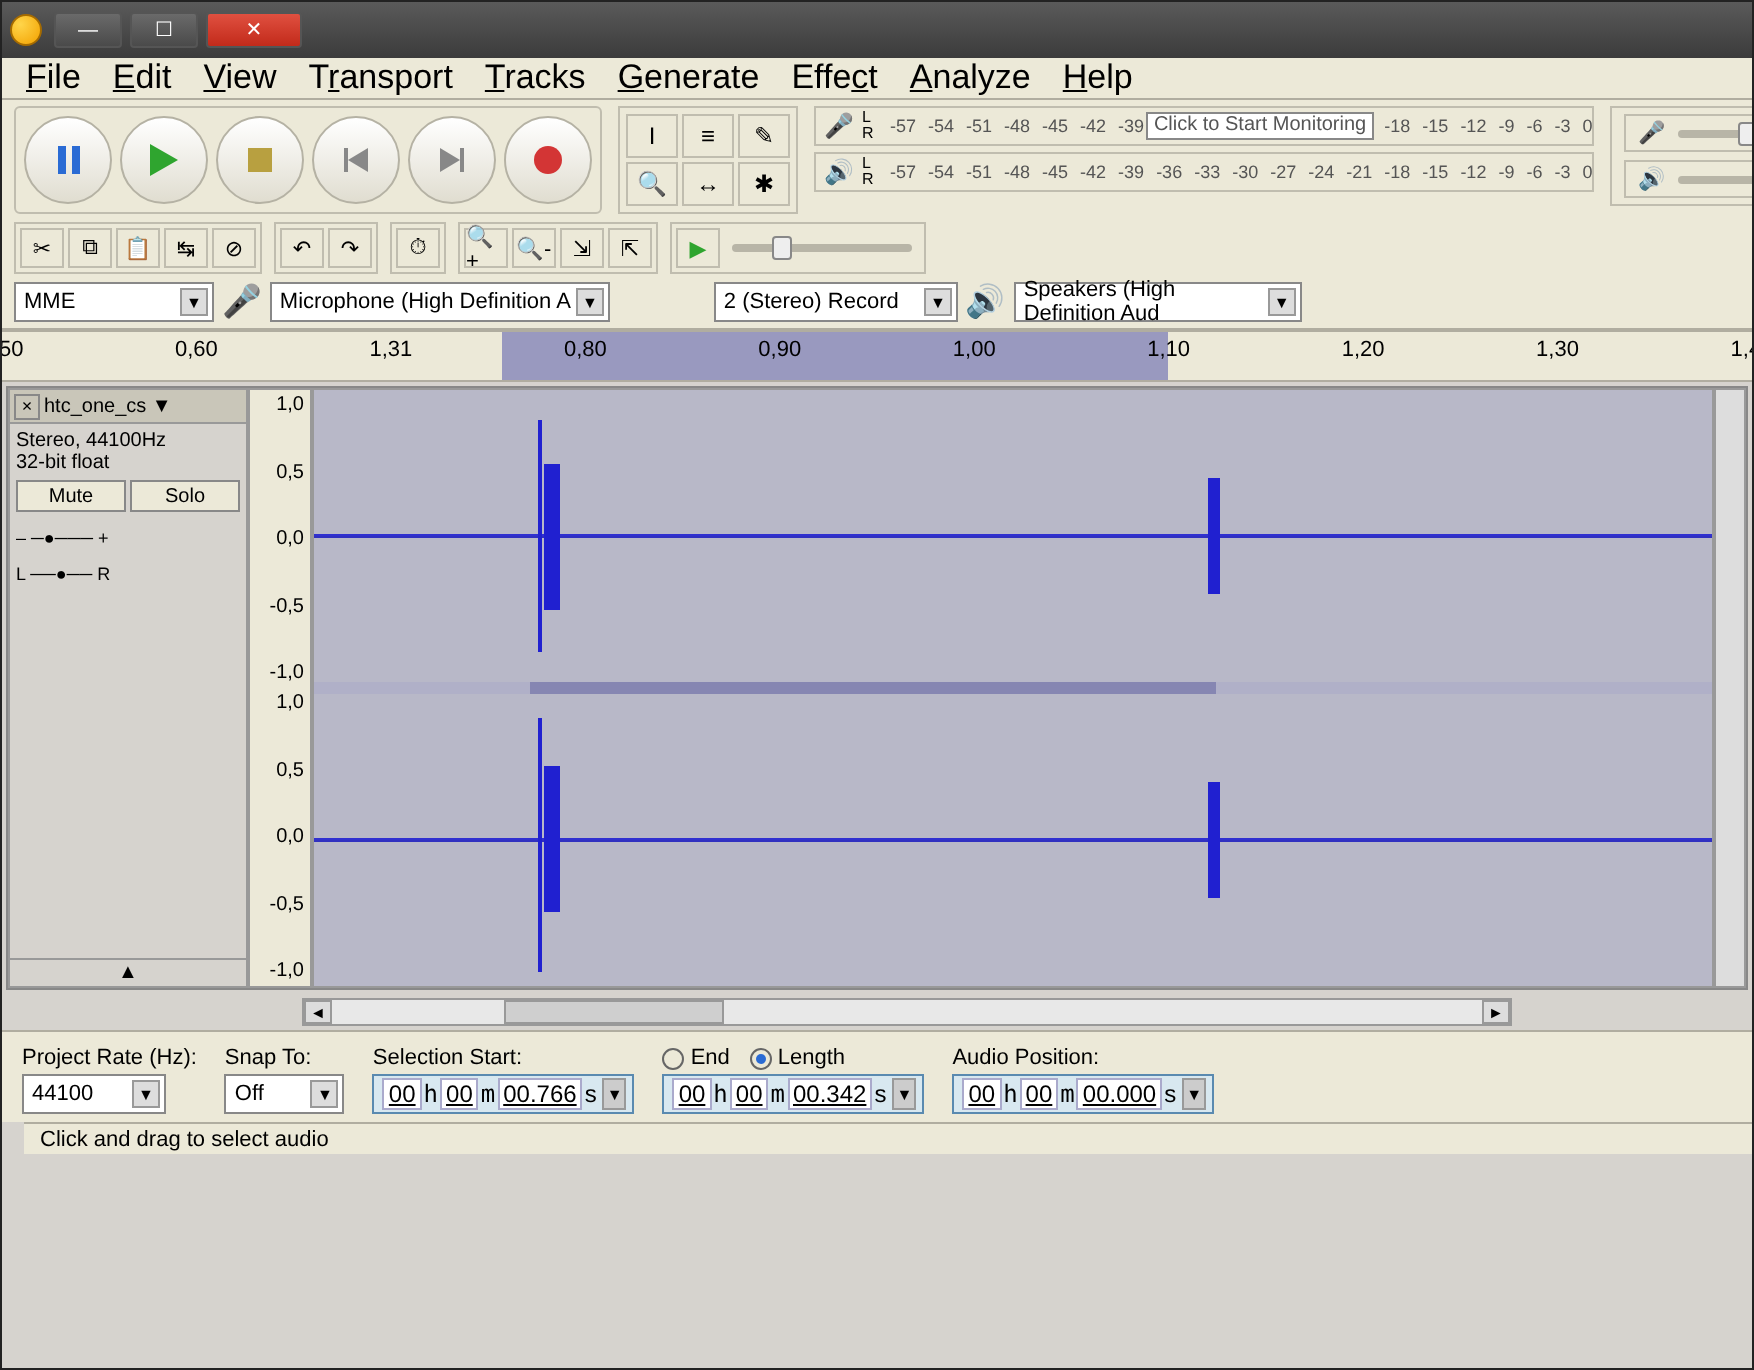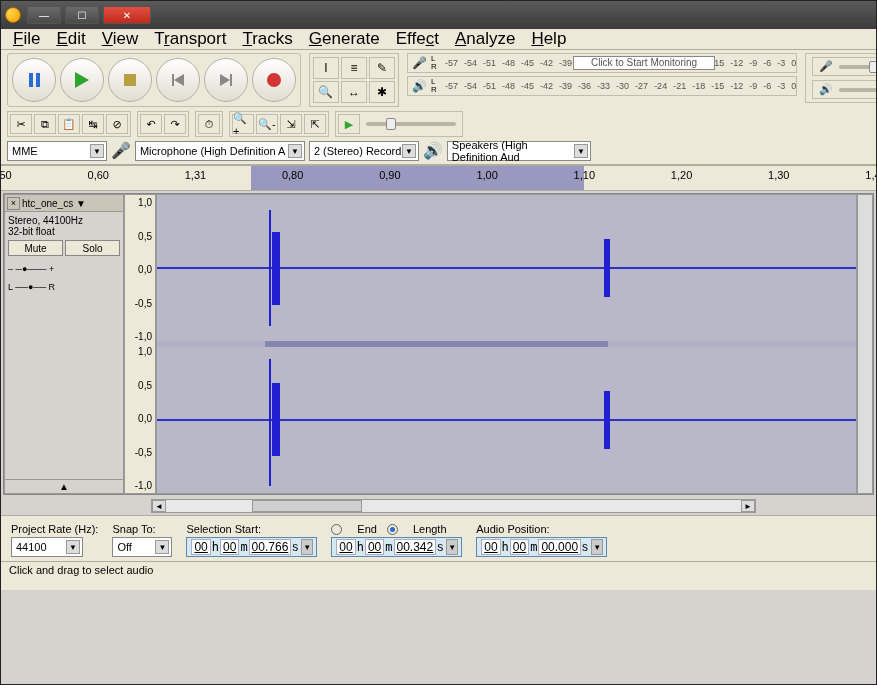--- a/index.html
+++ b/index.html
@@ -33,21 +33,21 @@
   .rec .c{width:14px;height:14px;background:#d33535;border-radius:50%;}
 
   .smalltools { display:grid; grid-template-columns:repeat(3,26px); grid-template-rows:repeat(2,22px); gap:2px; border:1px solid #c0bdaf; padding:3px;}
   .stool { background:#ece9d8; border:1px solid #c0bdaf; display:flex; align-items:center; justify-content:center; font-size:12px;}
 
   .meters { flex:1; }
   .meter-line { display:flex; align-items:center; height:20px; border:1px solid #c0bdaf; margin-bottom:3px; position:relative; background:#ece9d8;}
   .meter-line .mic{font-size:12px; padding:0 4px;}
   .meter-line .lr{font-size:8px; line-height:8px; width:10px;}
   .meter-line .scale{flex:1; position:relative; height:100%; font-size:9px; color:#555; display:flex; align-items:center; overflow:hidden;}
-  .meter-line .prompt{position:absolute; left:132px; top:2px; height:14px; background:#fff; border:1px solid #888; padding:0 17px; font-size:10px;}
+  .meter-line .prompt{position:absolute; left:132px; top:2px; height:14px; background:#fff; border:1px solid #888; padding:0 3px; font-size:10px;}
   .db-ticks{display:flex;gap:6px;white-space:nowrap;padding-left:4px;}
 
   .row2 { display:flex; align-items:center; gap:6px; margin-top:4px; flex-wrap:nowrap;}
   .btnbox{display:flex;gap:2px;border:1px solid #c0bdaf;padding:2px;}
   .sbtn{width:22px;height:20px;border:1px solid #c0bdaf;background:#ece9d8;display:flex;align-items:center;justify-content:center;font-size:11px;}
   .slider-box{border:1px solid #c0bdaf;padding:2px 6px;display:flex;align-items:center;gap:6px;font-size:11px;}
   .slider-track{width:120px;height:4px;background:#b8b5a7;position:relative;border-radius:2px;}
   .slider-knob{position:absolute;top:-4px;width:10px;height:12px;background:#eee;border:1px solid #888;border-radius:2px;}
 
   .row3{display:flex;align-items:flex-start;gap:4px;margin-top:4px;}
@@ -89,24 +89,24 @@
   .hsb{flex:1;height:14px;background:#e8e8e8;border:1px solid #999;position:relative;}
   .hsb .thumb{position:absolute;left:100px;width:110px;top:0;bottom:0;background:#cfcfcf;border:1px solid #999;}
   .hsb .arr{position:absolute;width:14px;top:0;bottom:0;background:#ddd;border:1px solid #999;display:flex;align-items:center;justify-content:center;font-size:8px;}
 
   
   .selbar{background:#ece9d8;border-top:1px solid #b0ada0;height:46px;padding:4px 10px;display:flex;align-items:flex-end;gap:14px;font-size:11px;}
   .sel-group{display:flex;flex-direction:column;gap:2px;}
   .time-box{display:flex;background:#d8e8f0;border:1px solid #5a8ab0;height:20px;align-items:center;padding:0 3px;font-family:monospace;font-size:12px;}
   .time-box .seg{background:#fff;border:1px solid #aac;padding:0 2px;margin:0 1px;text-decoration:underline;}
   .time-box .dr{width:12px;height:16px;background:#ccc;border:1px solid #999;margin-left:3px;display:flex;align-items:center;justify-content:center;font-size:8px;}
-  .radio{display:flex;align-items:center;gap:15px;} .radio .r{width:11px;height:11px;border:1px solid #666;border-radius:50%;display:flex;align-items:center;justify-content:center;} .radio .r.on::after{content:"";width:5px;height:5px;background:#2a6bd4;border-radius:50%;}
-
-  
-  .status{height:29px;background:#ece9d8;border-top:1px solid #b0ada0;font-size:11px;padding:2px 8px;}
+  .radio{display:flex;align-items:center;gap:3px;} .radio .r{width:11px;height:11px;border:1px solid #666;border-radius:50%;display:flex;align-items:center;justify-content:center;} .radio .r.on::after{content:"";width:5px;height:5px;background:#2a6bd4;border-radius:50%;}
+
+  
+  .status{height:16px;background:#ece9d8;border-top:1px solid #b0ada0;font-size:11px;padding:2px 8px;margin-left:11px;}
 </style>
 </head>
 <body>
 
 <div class="titlebar">
   <div class="logo"></div>
   <div class="win-btns">
     <div class="win-btn win-min">—</div>
     <div class="win-btn win-max">☐</div>
     <div class="win-btn win-close">✕</div>
@@ -270,21 +270,21 @@
   <div class="row3">
     <div class="combo" style="width:100px;">
         <span>MME</span>
         <span class="arr">▼</span>
       </div>
     <span>🎤</span>
     <div class="combo" style="width:170px;">
         <span>Microphone (High Definition A</span>
         <span class="arr">▼</span>
       </div>
-    <div class="combo" style="width:110px;">
+    <div class="combo" style="width:122px;margin-left:48px;">
         <span>2 (Stereo) Record</span>
         <span class="arr">▼</span>
       </div>
     <span>🔊</span>
     <div class="combo" style="width:144px;">
         <span>Speakers (High Definition Aud</span>
         <span class="arr">▼</span>
       </div>
   </div>
 </div>

